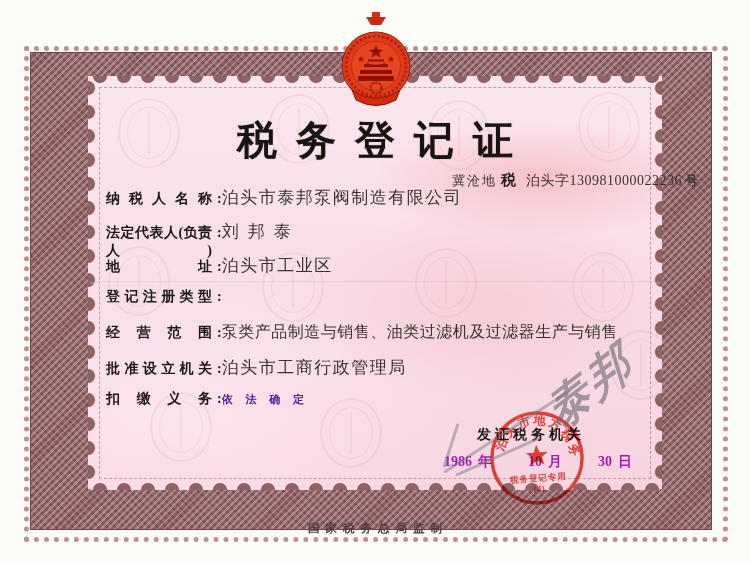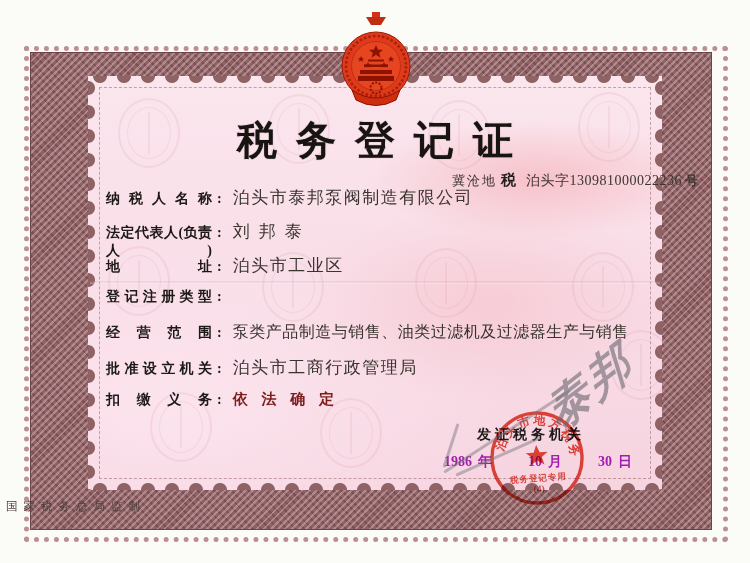--- a/index.html
+++ b/index.html
@@ -66,42 +66,42 @@
     color:#3c3430;font-size:13px;}
   .serial .region{letter-spacing:2px;}
   .serial .taxchar{font-weight:bold;font-size:15px;margin:0 10px 0 4px;color:#23201e;}
   .serial .number{font-size:14px;letter-spacing:.5px;}
   .serial .suffix{font-weight:bold;margin-left:3px;font-size:13px;}
   .fields{position:absolute;left:106px;top:186px;width:560px;}
   .frow{display:flex;align-items:baseline;height:34px;}
   .flabel{display:inline-block;width:106px;font-size:14px;font-weight:bold;color:#1c1917;
     text-align:justify;text-align-last:justify;}
   .fcolon{font-weight:bold;color:#1c1917;margin-left:5px;font-size:14px;}
-  .fvalue{margin-left:11px;font-size:17px;color:#3a342f;letter-spacing:1.5px;white-space:nowrap;}
+  .fvalue{font-size:17px;color:#3a342f;letter-spacing:1.5px;white-space:nowrap;}
   .frow.r2 .fvalue{letter-spacing:9px;text-align:right;}
   .frow.r5 .fvalue{font-size:16px;letter-spacing:.5px;}
-  .frow.r7 .fvalue{font-weight:bold;color:#7f1d1d;font-size:15px;white-space:pre;letter-spacing:5px;}
+  .frow.r7 .fvalue{font-weight:bold;color:#4c1d95;font-size:11px;white-space:pre;letter-spacing:5px;}
   .issuer-label{position:absolute;left:477px;top:426px;font-size:14px;font-weight:bold;
     color:#1d1a18;letter-spacing:4px;}
   .issue-date{position:absolute;left:444px;top:453px;display:flex;align-items:baseline;
     gap:36px;font-size:14px;color:#a21caf;font-weight:bold;}
   .issue-date .pair{display:flex;gap:6px;align-items:baseline;}
   
   .stamp{position:absolute;left:488px;top:409px;width:98px;height:98px;
     mix-blend-mode:multiply;opacity:.9;transform:rotate(-4deg);}
   
   .sig{position:absolute;color:rgba(105,103,112,.6);font-weight:bold;font-style:italic;}
   .sig-main{left:540px;top:356px;font-size:46px;transform:rotate(-38deg) skewX(-8deg);letter-spacing:4px;}
   .sig-stroke{position:absolute;background:rgba(115,113,122,.45);border-radius:2px;}
   .s1{left:432px;top:430px;width:150px;height:3px;transform:rotate(-33deg);}
   .s2{left:452px;top:455px;width:92px;height:3px;transform:rotate(-24deg);}
   .s3{left:428px;top:444px;width:46px;height:3px;transform:rotate(-72deg);}
   
-  .footer{position:absolute;left:0;top:499px;width:100%;text-align:left;
-    font-size:11.5px;font-weight:normal;color:#4c3d3d;letter-spacing:6px;text-indent:6px;}
+  .footer{position:absolute;left:0;top:521px;width:100%;text-align:center;
+    font-size:11.5px;font-weight:bold;color:#4c3d3d;letter-spacing:6px;text-indent:6px;}
 </style>
 </head>
 <body>
 
 <div class="lace"></div>
 <div class="band"></div>
 <div class="inner"></div>
 <div class="scallop top"></div>
 <div class="scallop bottom"></div>
 <div class="scallop left"></div>

